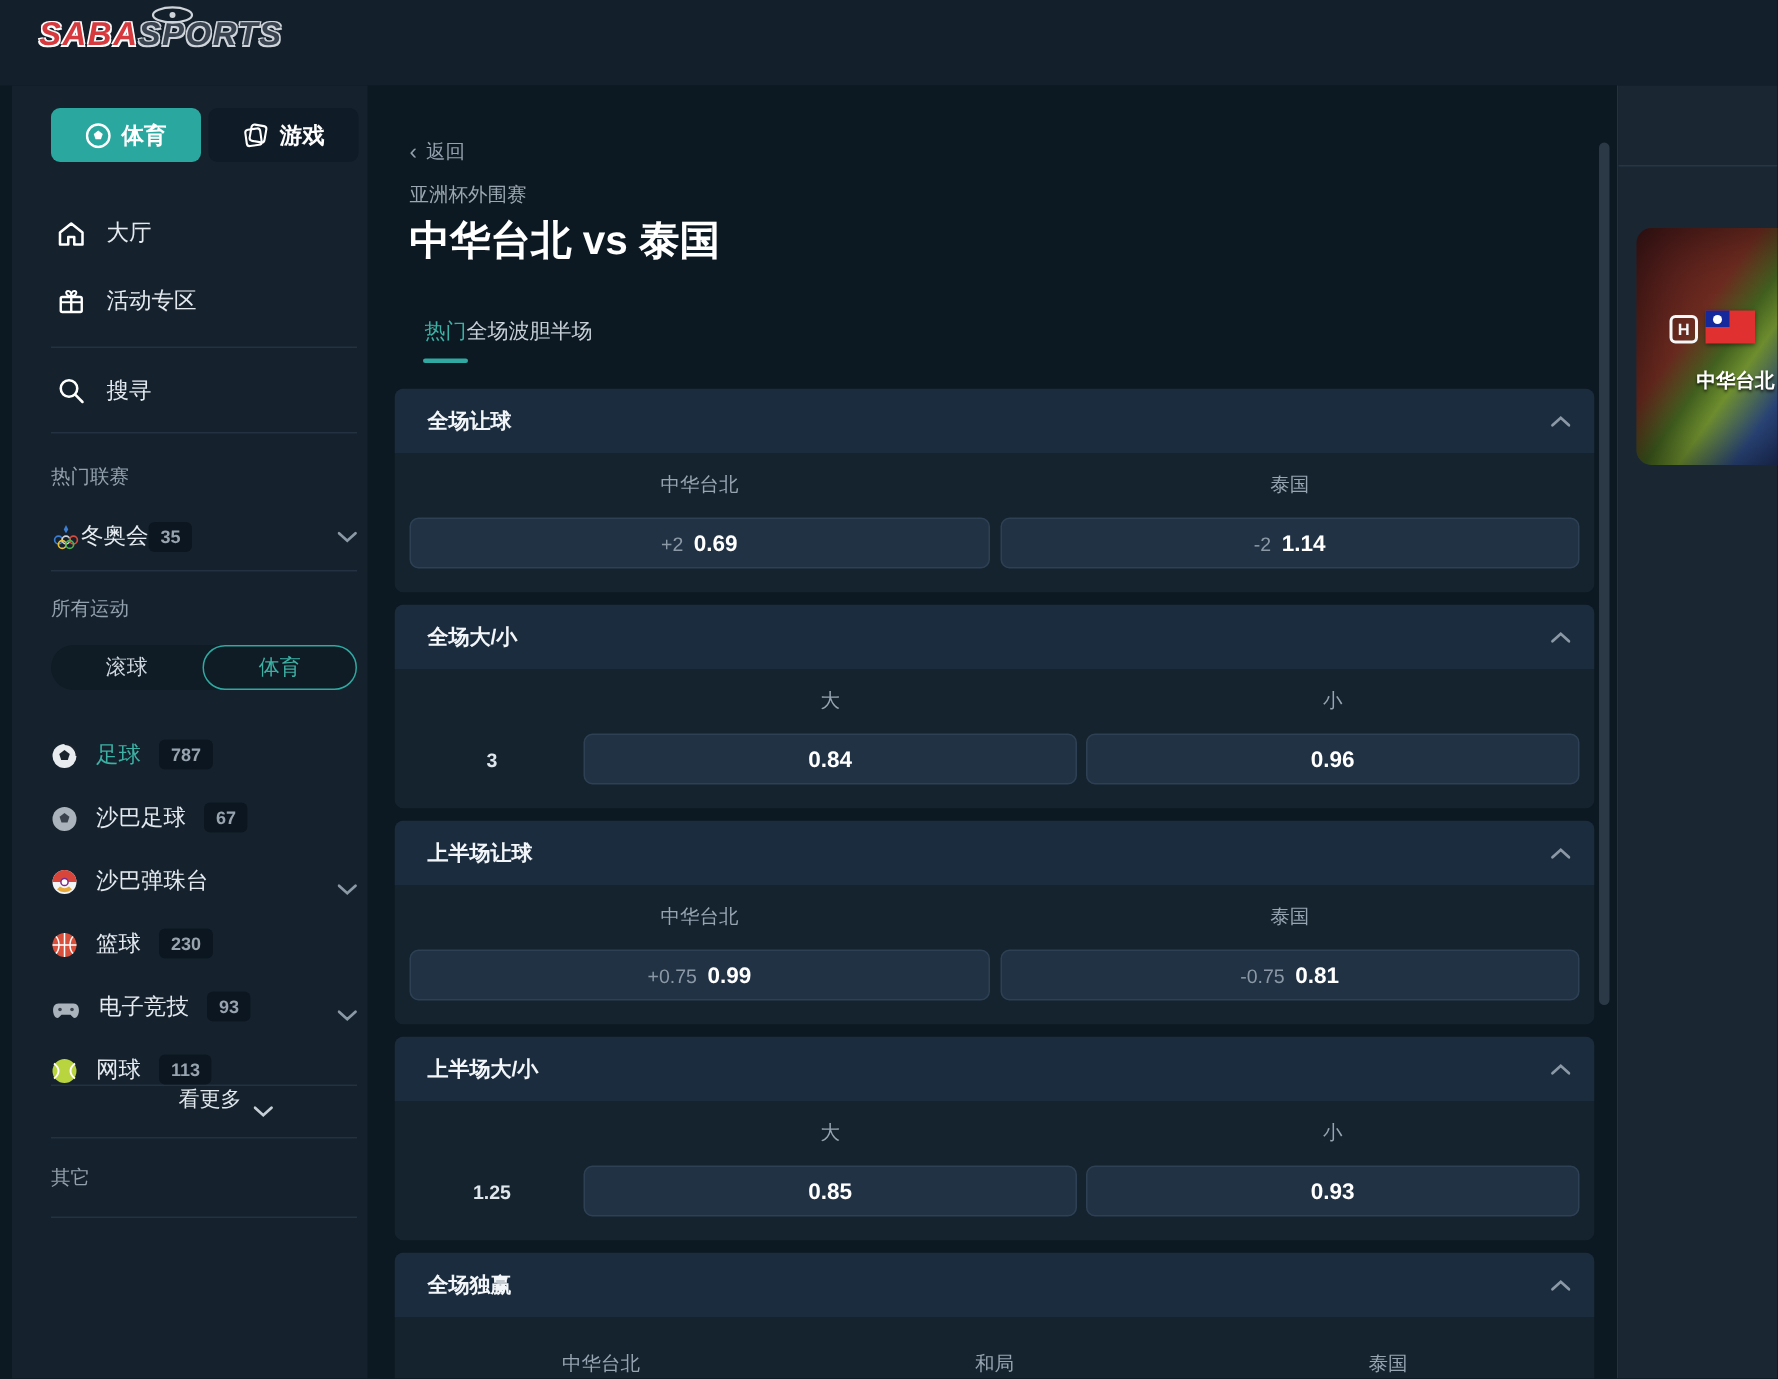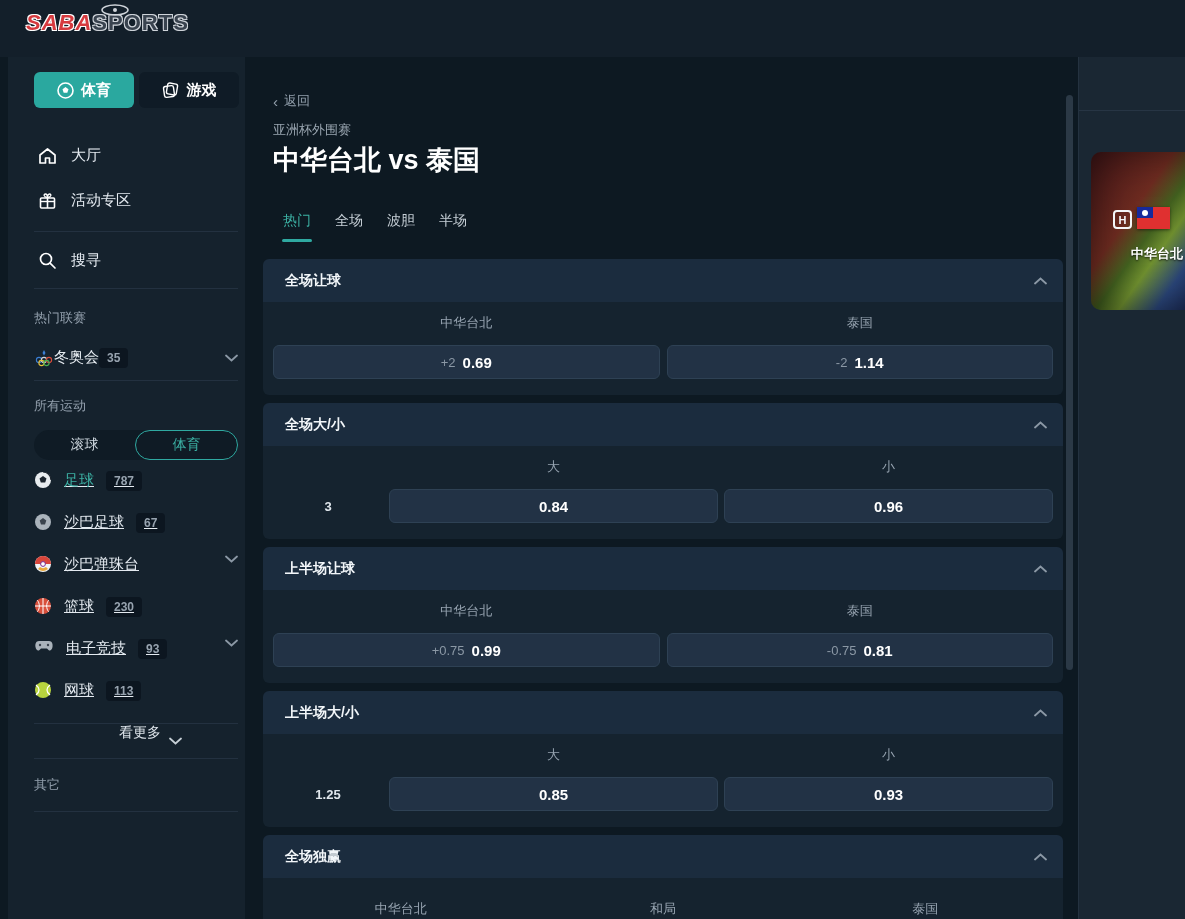--- a/index.html
+++ b/index.html
@@ -9,50 +9,50 @@
     background:#0d1922;
     font-family:"Liberation Sans", sans-serif;
     color:#e7edf2;
   }
   
   .topbar { position:absolute; left:0; top:0; width:1185px; height:57px; background:#131f2a; }
   .logo { position:absolute; left:26px; top:10px; display:flex; align-items:flex-end; cursor:pointer; }
   .logo-crest { position:absolute; left:72px; top:-6px; }
   .logo-saba { font-size:22px; font-weight:bold; font-style:italic; letter-spacing:1px;
     color:#d63a3f; text-shadow:-1px -1px 0 #fff,1px -1px 0 #fff,-1px 1px 0 #fff,1px 1px 0 #fff; }
-  .logo-sports { font-size:22px; font-weight:bold; letter-spacing:1px;
+  .logo-sports { font-size:22px; font-weight:bold; font-style:italic; letter-spacing:1px;
     color:#39434f; text-shadow:-1px -1px 0 #cfd4da,1px -1px 0 #cfd4da,-1px 1px 0 #cfd4da,1px 1px 0 #cfd4da; }
   
   .sidebar { position:absolute; left:8px; top:57px; width:245px; height:862px; background:#15222d; }
   .mode-tabs { display:flex; gap:5px; margin:15px 14px 0 26px; }
   .mode-btn { flex:1; height:36px; border:none; border-radius:6px; display:flex; align-items:center; justify-content:center; gap:7px;
     font-size:15px; font-weight:bold; color:#fff; cursor:pointer; background:#0f1b26; font-family:inherit; }
   .mode-btn.active { background:#2aa89f; }
   .divider { border-top:1px solid #233140; margin:0 15px 0 26px; }
   .nav-item { height:45px; display:flex; align-items:center; gap:14px; padding-left:30px; font-size:15px; color:#e4eaf0; cursor:pointer; }
   .nav-item.tall { height:56px; }
   .section-label { display:flex; align-items:flex-end; padding:0 0 8px 26px; font-size:13px; color:#93a0ad; height:46px; }
   .league-item { height:45px; display:flex; align-items:center; padding:0 15px 0 26px; font-size:15px; cursor:pointer; }
   .count-badge { background:#0c1620; color:#97a3af; font-size:12px; font-weight:bold; padding:3px 8px; border-radius:4px; }
   .flex-spacer { flex:1; }
   .filter-toggle { margin:7px 15px 0 26px; height:30px; background:#0f1b25; border-radius:16px; display:flex; }
   .filter-seg { flex:1; display:flex; align-items:center; justify-content:center; font-size:14px; color:#cfd8df; cursor:pointer; border-radius:16px; }
   .filter-seg.active { border:1px solid #2fa9a1; color:#3cb1a4; background:#0f1b25; }
   .sports-list { margin-top:11px; }
-  .sport-item { height:42px; display:flex; align-items:flex-start; gap:12px; padding:0 15px 0 26px; font-size:15px; color:#e4eaf0; cursor:pointer;text-decoration:underline; }
+  .sport-item { height:42px; display:flex; align-items:flex-end; gap:12px; padding:0 15px 0 26px; font-size:15px; color:#e4eaf0; cursor:pointer; }
   .sport-item .lbl.active { color:#3cb1a4; }
   .see-more { height:34px; display:flex; justify-content:center; gap:8px; font-size:14px; color:#dfe6ec; cursor:pointer;padding-left:40px; }
   .section-label.other { height:52px; align-items:center; padding-bottom:0; }
   
   .main { position:absolute; left:245px; top:57px; width:833px; height:862px; background:#0d1922; padding:0 15px 0 18px; overflow:hidden; }
   .back-row { margin:36px 0 0 10px; display:flex; align-items:center; gap:6px; font-size:13px; color:#93a0ad; cursor:pointer; height:16px; }
   .back-arrow { font-size:15px; line-height:13px; }
   .match-league { margin:12px 0 0 10px; font-size:13px; color:#9aa6b1; height:15px; }
   .match-title { margin:6px 0 0 10px; font-size:27px; font-weight:bold; color:#fff; height:26px; }
-  .tabs { margin:44px 0 0 20px; display:flex; gap:24px; height:30px; }
+  .tabs { margin:44px 0 0 20px; display:flex; height:30px; }
   .tab { font-size:14px; color:#c6cfd6; cursor:pointer; position:relative; padding-bottom:12px; }
   .tab.active { color:#3cb1a4; }
   .tab.active::after { content:""; position:absolute; left:-1px; right:-1px; bottom:0; height:3px; border-radius:2px; background:#2fa9a1; }
   .market { width:800px; border-radius:6px; overflow:hidden; margin-top:17px; }
   .market + .market { margin-top:8px; }
   .market-head { height:43px; background:#1b2c3e; display:flex; align-items:center; justify-content:space-between; padding:0 16px 0 22px; cursor:pointer; }
   .market-title { font-size:14px; font-weight:bold; color:#f2f6f9; }
   .market-body { background:#15232f; padding:12px 10px 16px 10px; }
   .grid2 { display:grid; grid-template-columns:1fr 1fr; gap:7px; }
   .grid-line { display:grid; grid-template-columns:110px 1fr 1fr; gap:6px; }

